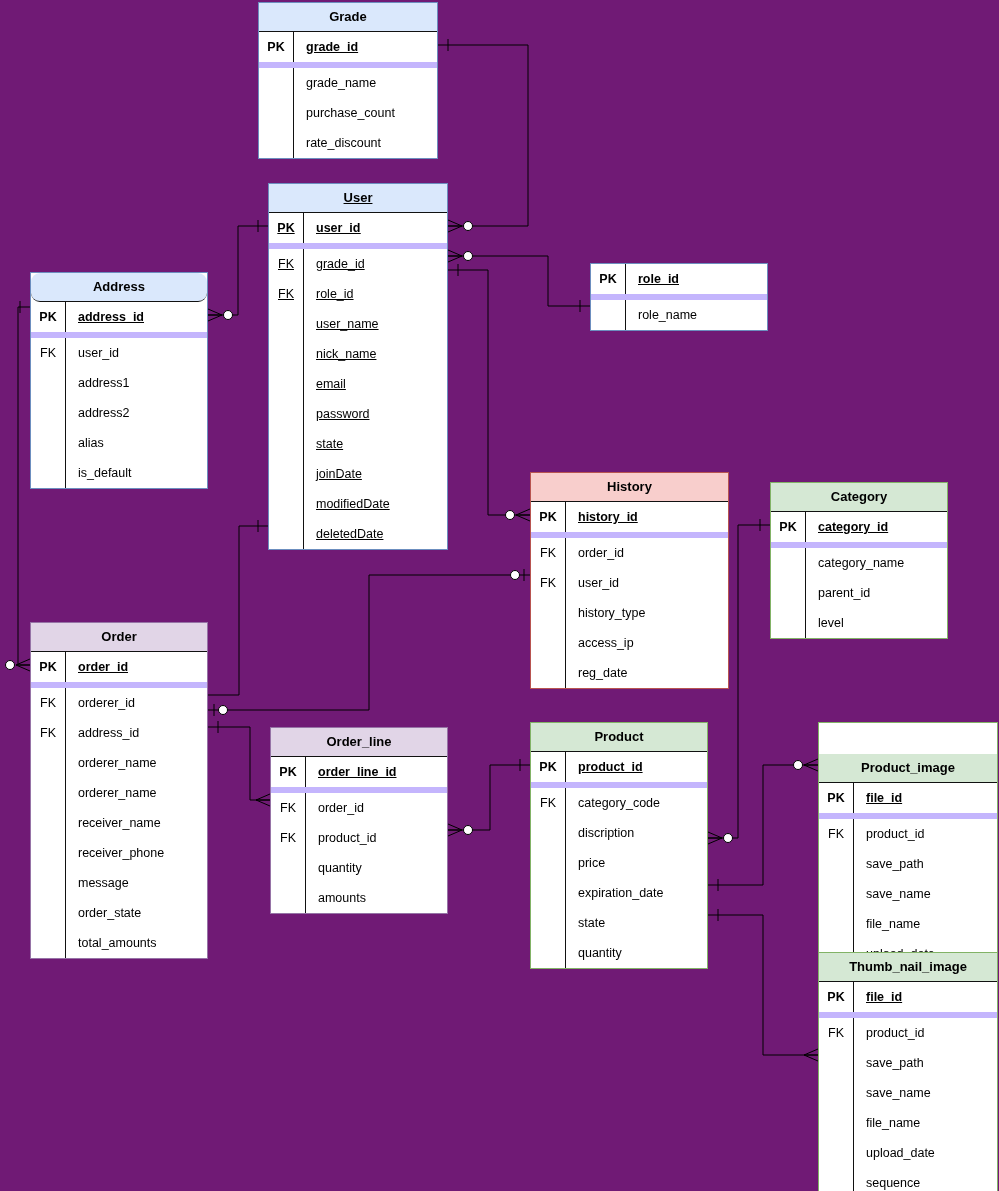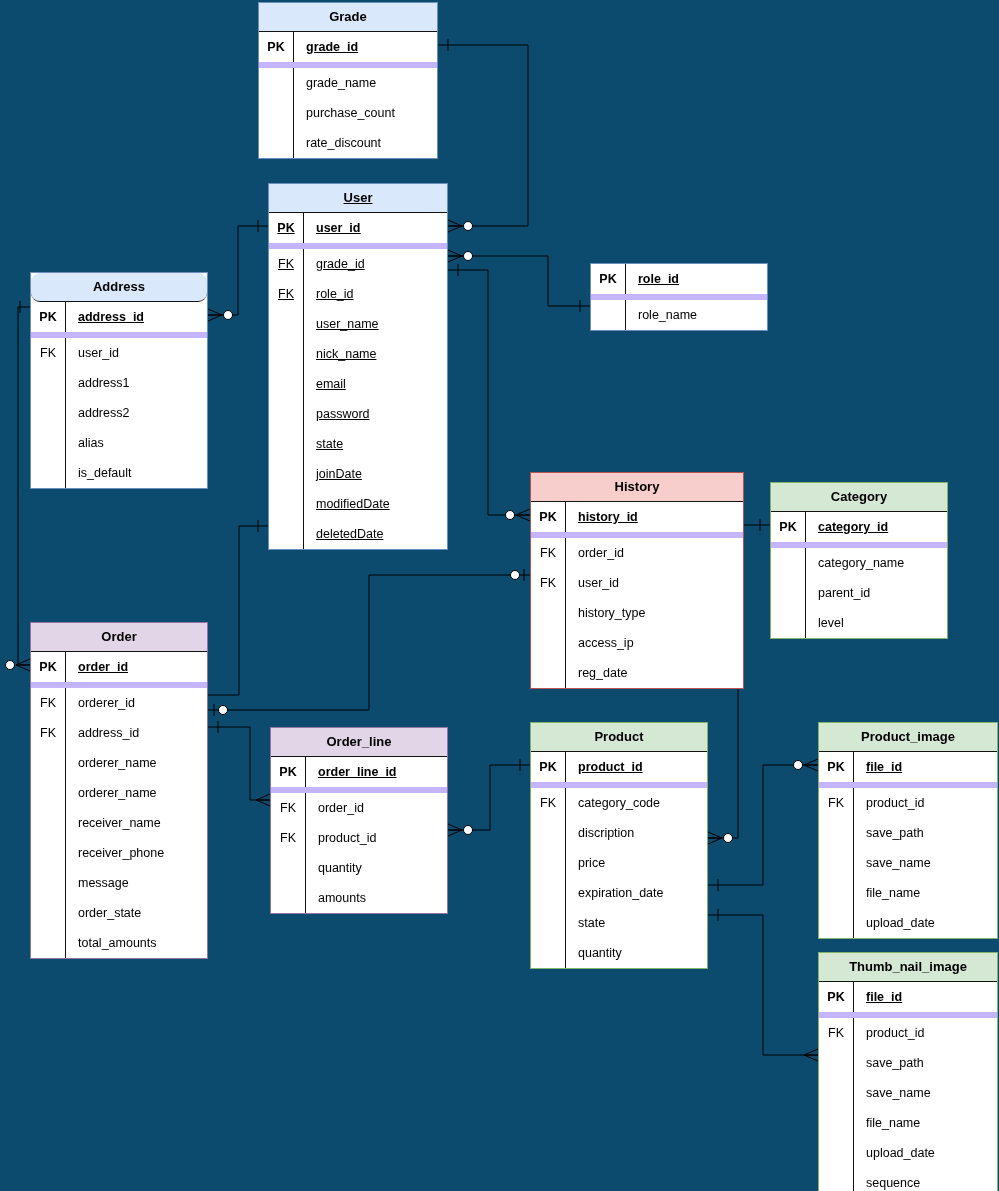--- a/index.html
+++ b/index.html
@@ -1,17 +1,17 @@
 <!DOCTYPE html>
 <html><head>
 <meta charset="utf-8">
 <style>
   html,body{margin:0;padding:0;background:#ffffff;}
   #canvas{
-    position:relative;width:999px;height:1191px;background:#0c4a6e;overflow:hidden;
+    position:relative;width:999px;height:1191px;background:#701a75;overflow:hidden;
     font-family:"Liberation Sans", sans-serif;color:#000;
   }
   #connectors{position:absolute;left:0;top:0;width:999px;height:1191px;}
   .etable{
     position:absolute;background:#ffffff;border:1px solid #6c8ebf;box-sizing:border-box;
   }
   .ehead{
     height:28px;line-height:28px;text-align:center;font-weight:bold;font-size:13px;
     border-bottom:1px solid #111;
   }
@@ -214,21 +214,21 @@
       <div class="etable" style="left: 590px; top: 263px; width: 178px; border-color: rgb(108, 142, 191);">
         <div class="erow pkrow">
           <div class="ekey bold">PK</div>
           <div class="efield pk">role_id</div>
         </div>
         <div class="erow">
           <div class="ekey"></div>
           <div class="efield">role_name</div>
         </div>
       </div>
-      <div class="etable" style="left: 530px; top: 472px; width: 214px; border-color: rgb(184, 84, 80);">
+      <div class="etable" style="left: 530px; top: 472px; width: 199px; border-color: rgb(184, 84, 80);">
         <div class="ehead" style="background: rgb(248, 206, 204);">History</div>
         <div class="erow pkrow">
           <div class="ekey bold">PK</div>
           <div class="efield pk">history_id</div>
         </div>
         <div class="erow">
           <div class="ekey">FK</div>
           <div class="efield">order_id</div>
         </div>
         <div class="erow">
@@ -358,21 +358,21 @@
         <div class="erow">
           <div class="ekey"></div>
           <div class="efield">state</div>
         </div>
         <div class="erow">
           <div class="ekey"></div>
           <div class="efield">quantity</div>
         </div>
       </div>
       <div class="etable" style="left: 818px; top: 722px; width: 180px; border-color: rgb(130, 179, 102);">
-        <div class="ehead" style="background: rgb(213, 232, 212);">Product_image</div>
+        <div class="ehead" style="background: rgb(213, 232, 212); margin-top: 31px;">Product_image</div>
         <div class="erow pkrow">
           <div class="ekey bold">PK</div>
           <div class="efield pk">file_id</div>
         </div>
         <div class="erow">
           <div class="ekey">FK</div>
           <div class="efield">product_id</div>
         </div>
         <div class="erow">
           <div class="ekey"></div>

